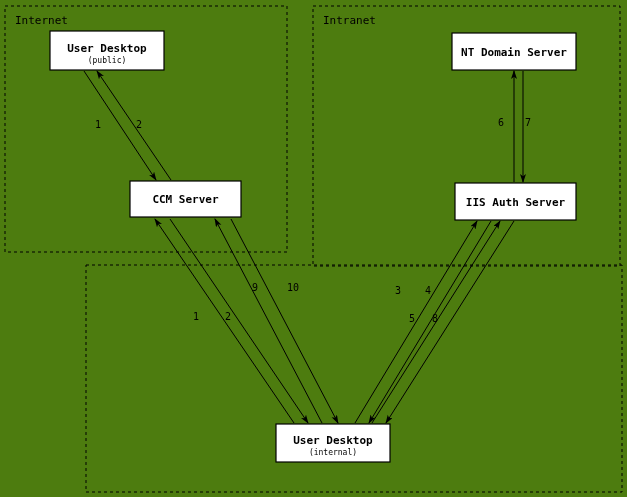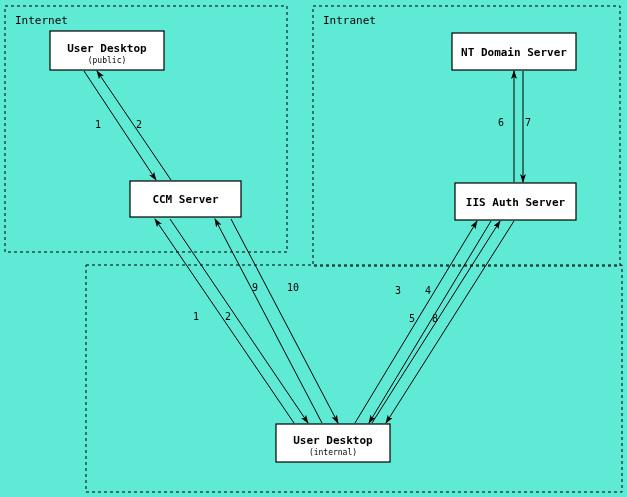--- a/index.html
+++ b/index.html
@@ -4,21 +4,21 @@
 <style>
   html, body {
     margin: 0;
     padding: 0;
     background: #ffffff;
   }
   #diagram-root {
     position: relative;
     width: 627px;
     height: 497px;
-    background: #5eead4;
+    background: #4d7c0f;
     font-family: "DejaVu Sans Mono", monospace;
     overflow: hidden;
     text-align: right;
   }
   svg#net-svg {
     position: absolute;
     left: 0;
     top: 0;
     width: 627px;
     height: 497px;

